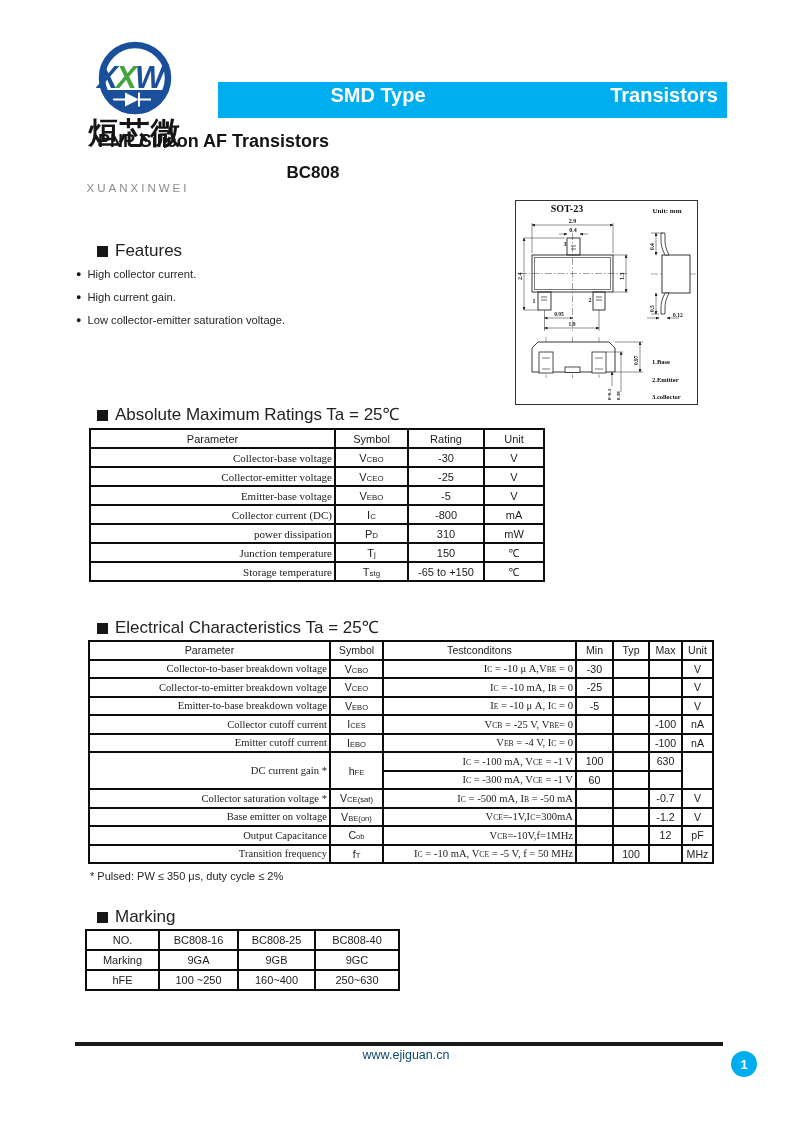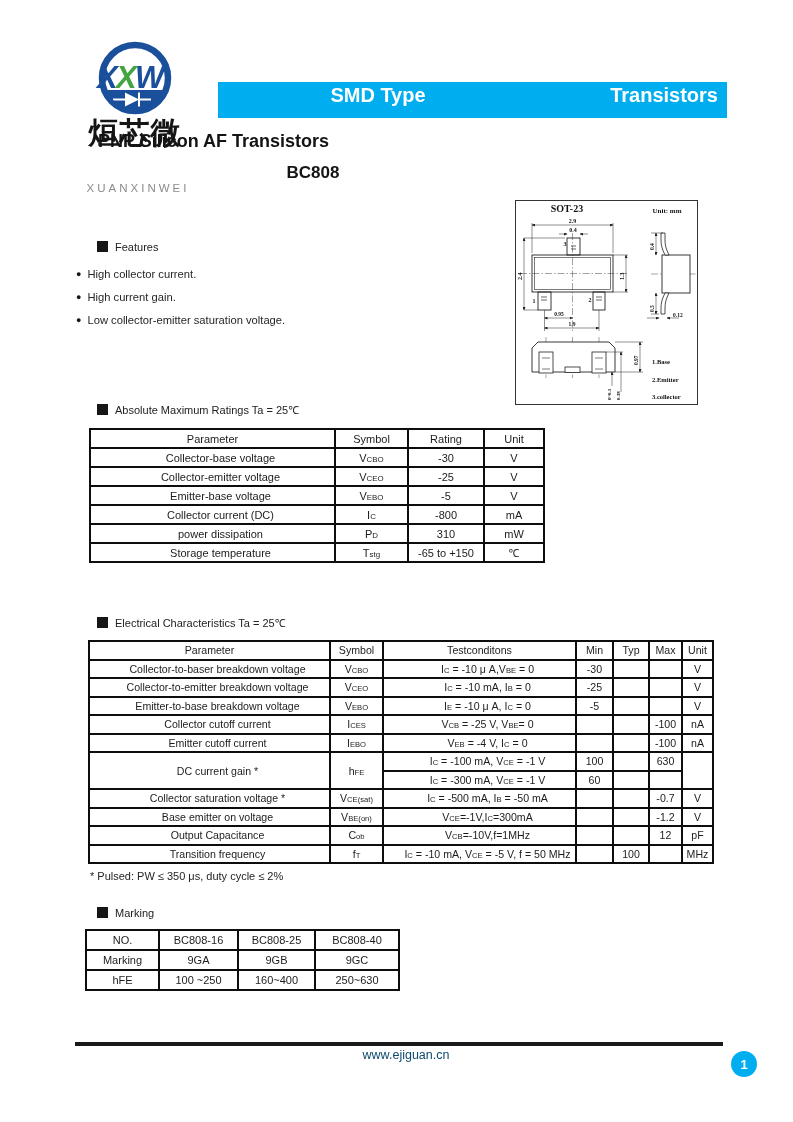--- a/index.html
+++ b/index.html
@@ -20,31 +20,31 @@
   .logo-cn{left:73px;top:113px;width:124px;text-align:center;font-size:30px;font-weight:bold;
     letter-spacing:1px;color:#151515;font-family:"DejaVu Sans",sans-serif;}
   .logo-en{left:73px;top:150px;width:130px;text-align:center;font-size:11.5px;color:#8c8c8c;
     letter-spacing:3px;margin-top:32px;}
 
   
   .title1{left:98px;top:131px;width:430px;text-align:left;font-size:18px;font-weight:bold;color:#141414;}
   .title2{left:98px;top:163px;width:430px;text-align:center;font-size:17px;font-weight:bold;color:#141414;}
 
   
-  .sec{font-size:11px;color:#222;padding-left:26px;}
+  .sec{font-size:17px;color:#222;padding-left:26px;}
   .sq{display:inline-block;width:11px;height:11px;background:#161616;margin-right:7px;
       vertical-align:-1px;}
   .feat-item{font-size:11.2px;color:#262626;}
   .feat-item .dot{font-size:9px;margin-right:6px;vertical-align:1px;color:#161616;}
 
   
   table{border-collapse:collapse;table-layout:fixed;}
   td{border:2px solid #0d0d0d;font-size:11px;color:#1c1c1c;overflow:hidden;white-space:nowrap;
      text-align:center;vertical-align:middle;padding:0 2px;}
-  td.l{text-align:center;padding-left:18px;}
+  td.l{text-align:right;padding-left:18px;font-family:Liberation Serif, serif;}
   .amr-t td{height:17px;}
   .ec-t td{height:16.5px;font-size:10.6px;}
   .mk-t td{height:18px;}
   .sub{font-size:0.72em;}
 
   .footnote{font-size:11px;color:#242424;}
 
   
   .footline{left:75px;top:1042px;width:648px;height:3.5px;background:#1a1a1a;}
   .footurl{left:340px;top:1048px;width:132px;text-align:center;font-size:12.5px;color:#0c4a6e;font-weight:500;}
@@ -255,20 +255,26 @@
     <td>-800</td>
     <td>mA</td>
   </tr>
   <tr>
     <td class="l">power dissipation</td>
     <td><span>P</span><span class="sub">D</span><span></span></td>
     <td>310</td>
     <td>mW</td>
   </tr>
   <tr>
+    <td class="l">Junction temperature</td>
+    <td><span>T</span><span class="sub">j</span><span></span></td>
+    <td>150</td>
+    <td>℃</td>
+  </tr>
+  <tr>
     <td class="l">Storage temperature</td>
     <td><span>T</span><span class="sub">stg</span><span></span></td>
     <td>-65 to +150</td>
     <td>℃</td>
   </tr>
 </tbody>
   </table>
 
 <div class="abs sec" style="left:71px;top:615px;">
   <span class="sq"></span><span>Electrical Characteristics Ta = 25℃</span>

